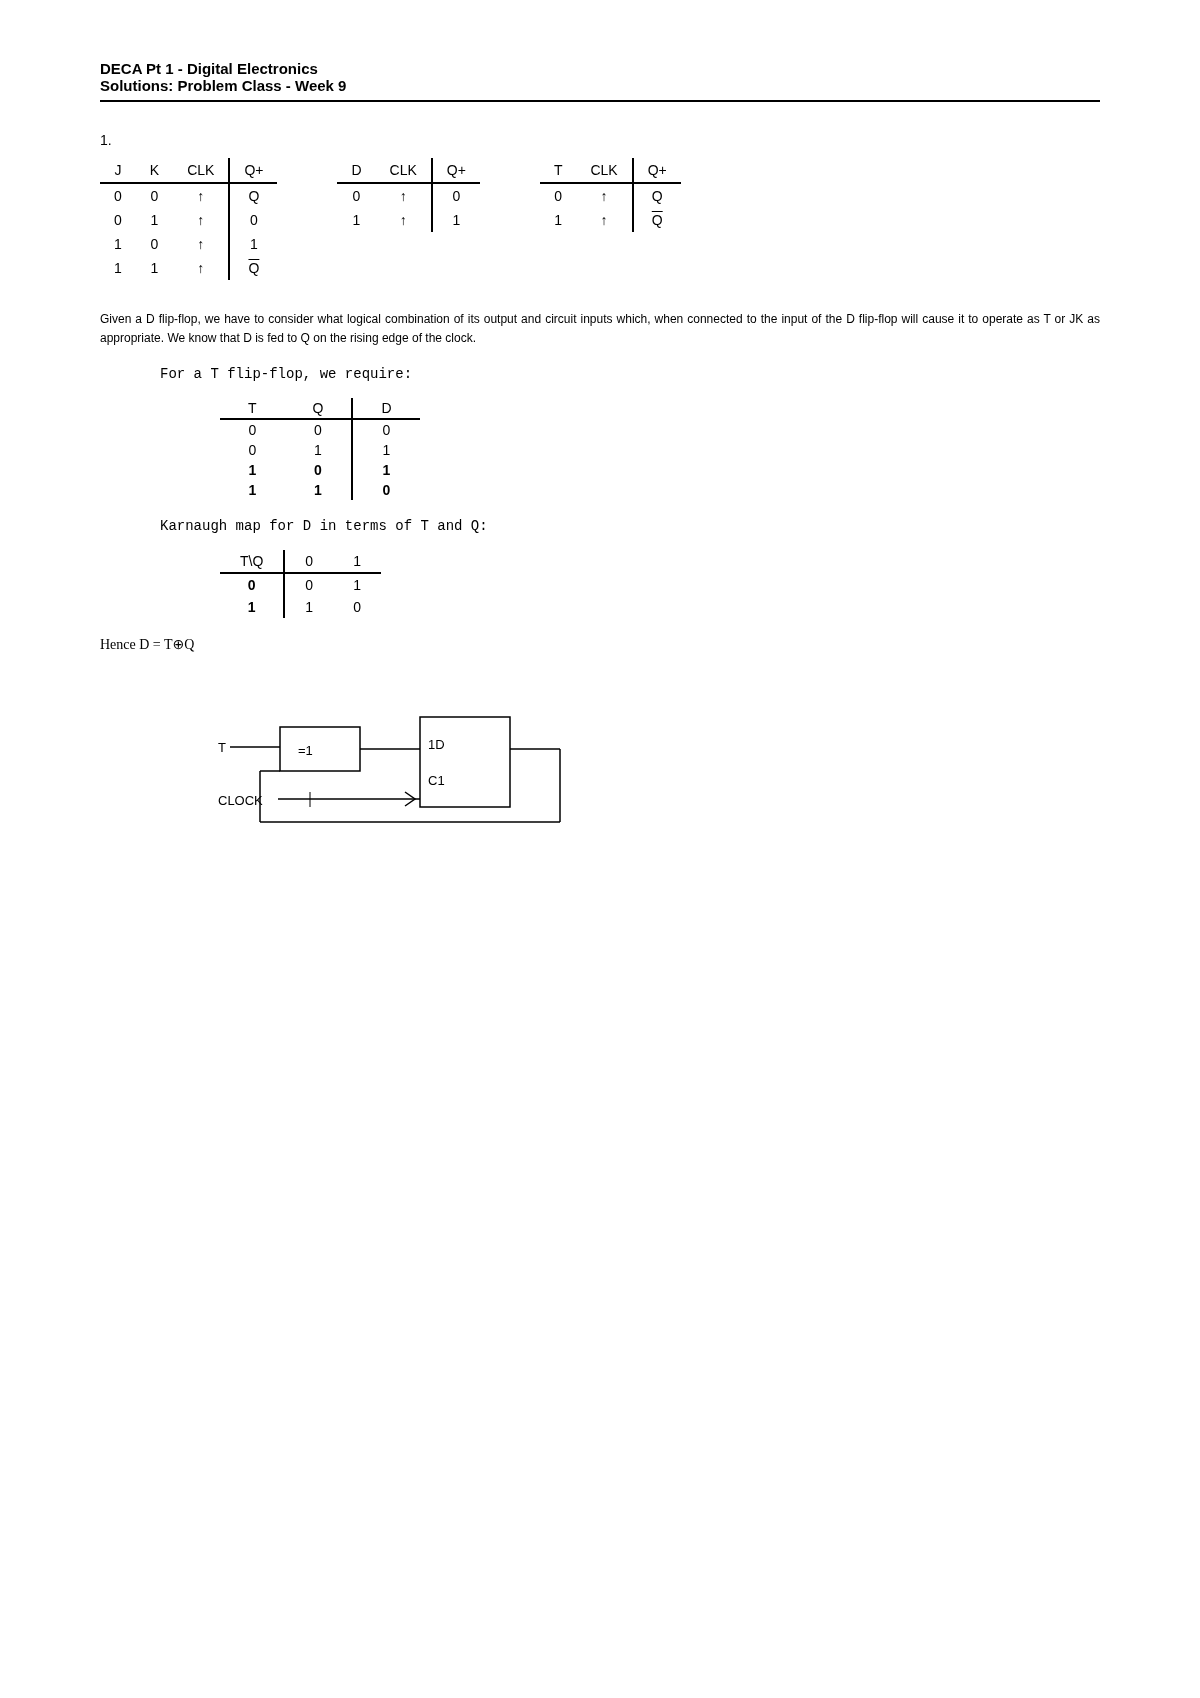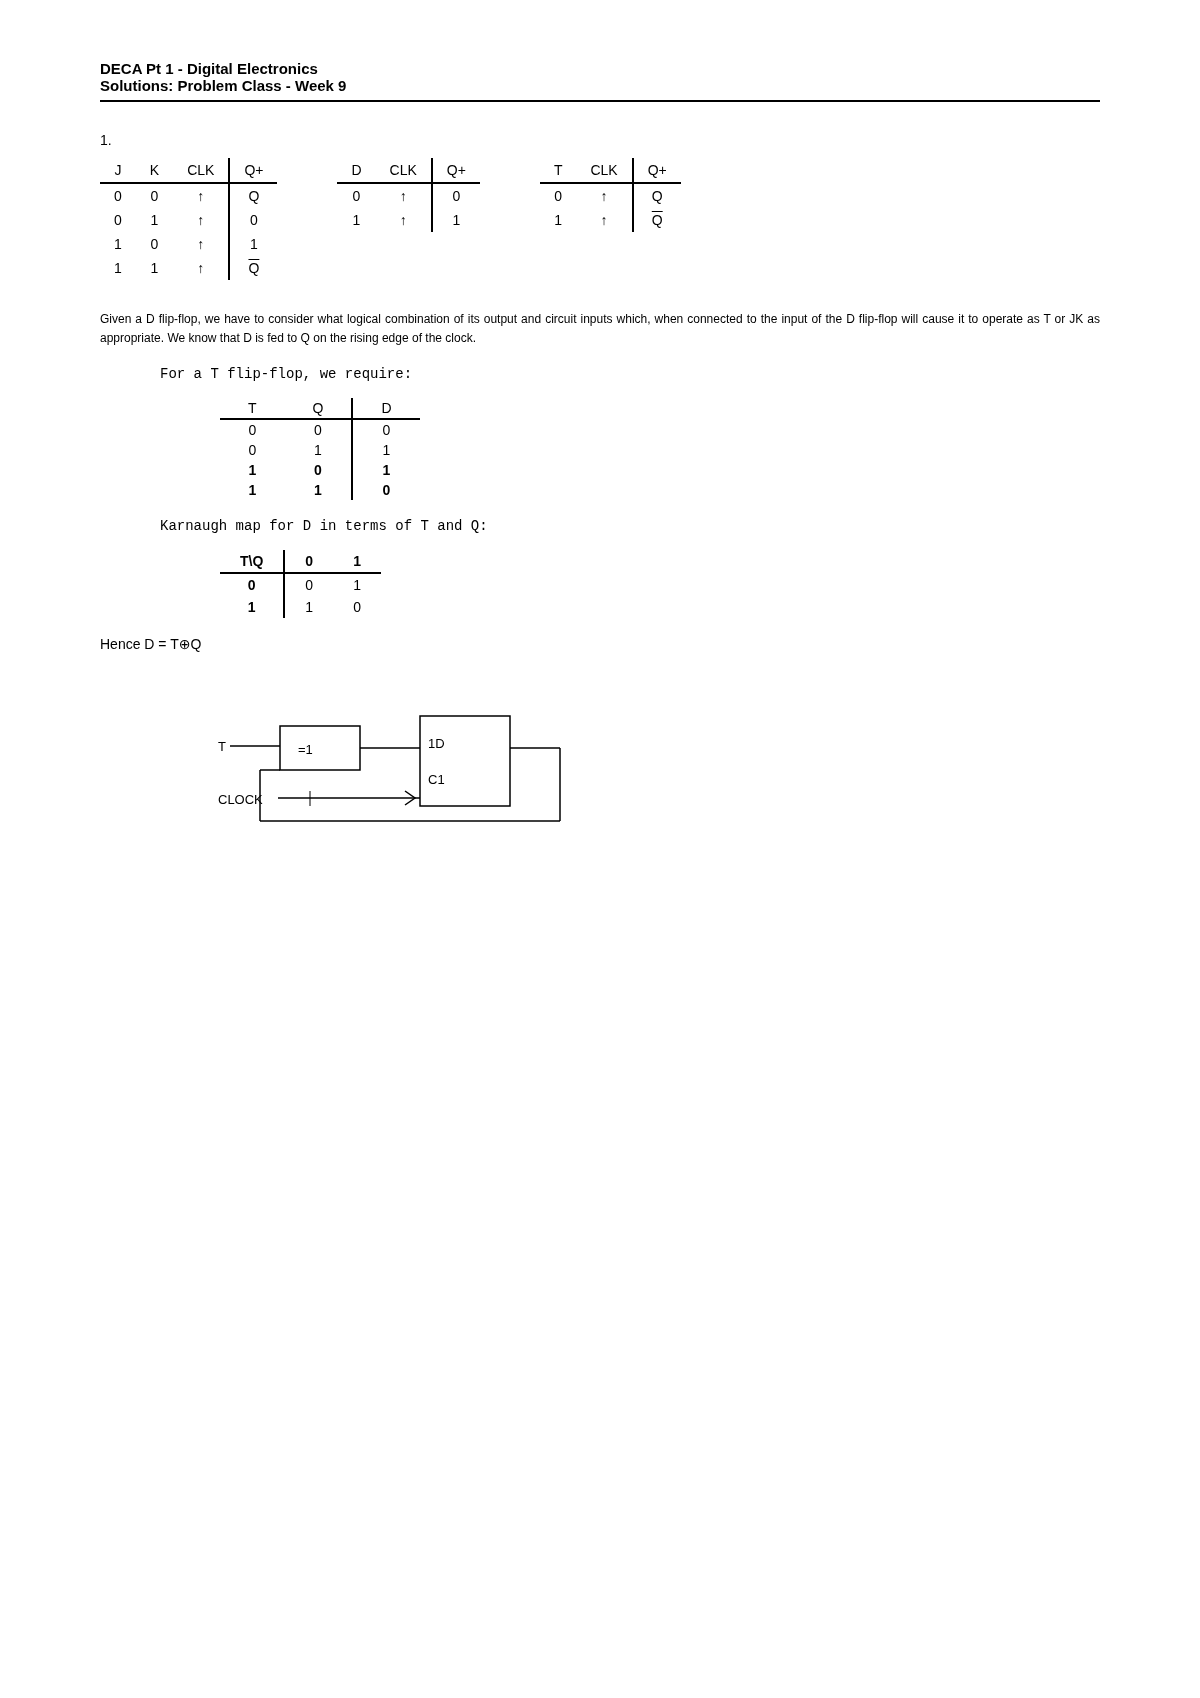--- a/index.html
+++ b/index.html
@@ -95,29 +95,30 @@
     .kmap-table {
       border-collapse: collapse;
       font-size: 14px;
     }
     .kmap-table th, .kmap-table td {
       padding: 3px 20px;
       text-align: center;
     }
     .kmap-table thead tr th {
       border-bottom: 2px solid #000;
-      font-weight: bold;
+      font-weight: normal;
     }
     .kmap-table .col-sep {
       border-left: 2px solid #000;
     }
     
     .hence-line {
       margin-bottom: 24px;
       font-size: 14px;
+      font-family: Liberation Serif, serif;
     }
     .xor-sym {
       font-size: 14px;
     }
     
     .circuit-wrap {
       margin-left: 100px;
       margin-top: 10px;
     }
     svg text {

